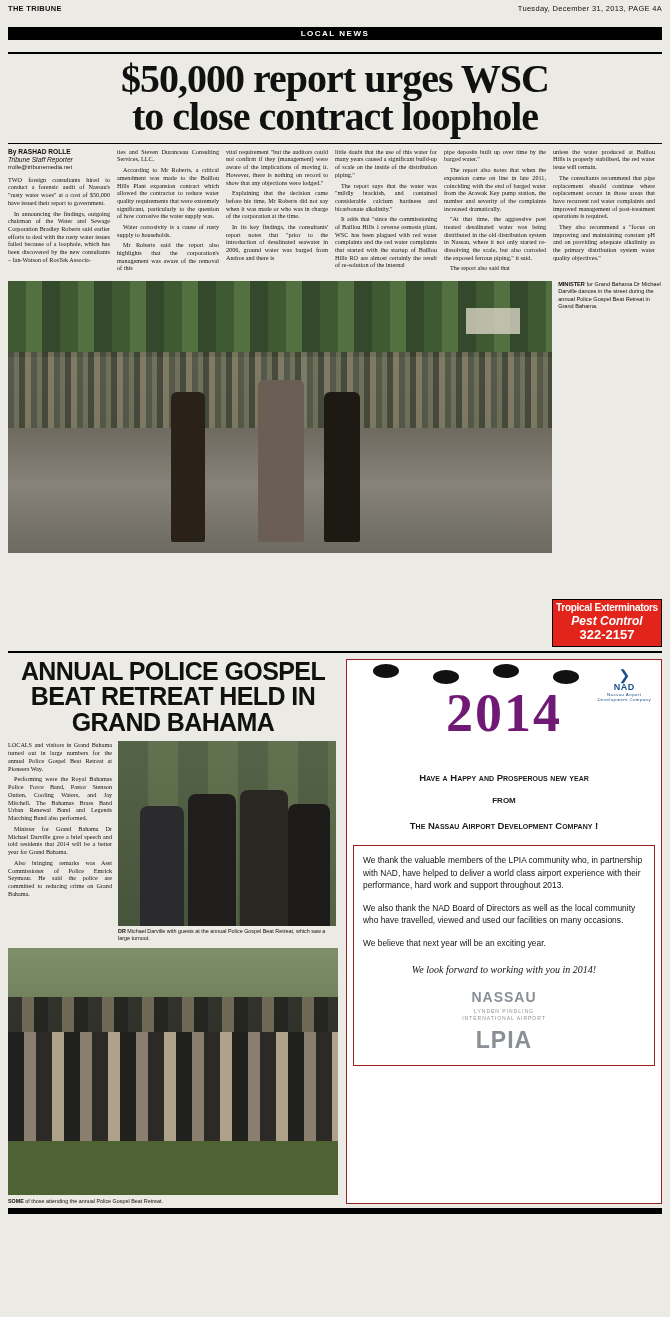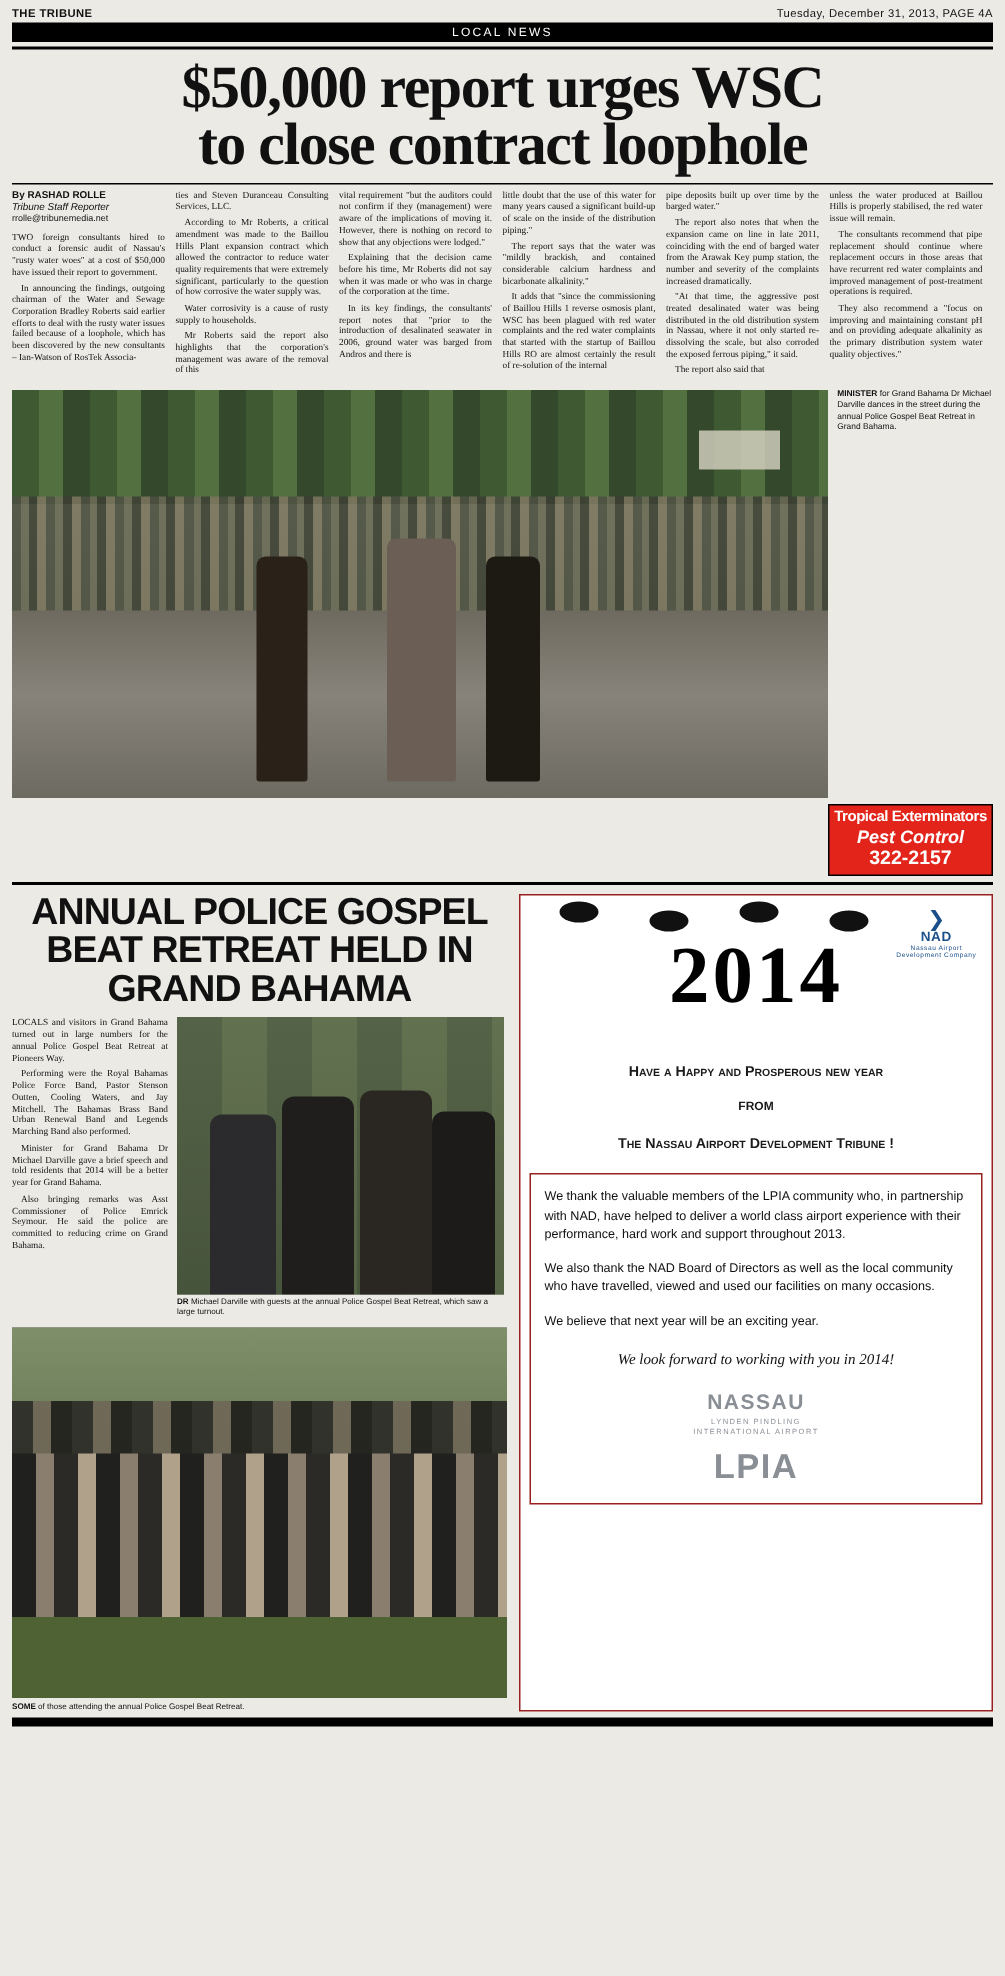--- a/index.html
+++ b/index.html
@@ -12,22 +12,22 @@
   
   .masthead{
     display:flex;justify-content:space-between;align-items:baseline;
     padding:4px 8px 2px 8px;font-size:7.5px;letter-spacing:.3px;
     font-family:"Liberation Sans", sans-serif;
     gap:26px;
   }
   .masthead .left{font-weight:bold;}
   .masthead .right{font-weight:normal;}
   .section-bar{
-    margin:0 8px;height:13px;background:#000;color:#fff;
-    font-family:"Liberation Sans", sans-serif;font-weight:normal;
+    margin:12px 8px;height:13px;background:#000;color:#fff;
+    font-family:"Liberation Sans", sans-serif;font-weight:bold;
     font-size:8px;letter-spacing:1.5px;text-align:center;line-height:13px;
   }
   .rule{height:2px;background:#000;margin:3px 8px 0 8px;}
   
   .headline{
     margin:6px 8px 2px 8px;text-align:center;
     font-family:"Liberation Serif", serif;font-weight:bold;
     font-size:40px;line-height:0.96;letter-spacing:-1px;
   }
   .headline .l2{display:block;}
@@ -69,21 +69,21 @@
   .ad-pest{
     margin:4px 8px 0 auto;width:104px;margin-right:8px;
     background:#e2241b;color:#fff;text-align:center;
     font-family:"Liberation Sans", sans-serif;font-weight:bold;
     padding:3px 2px 4px 2px;line-height:1.05;
     border:1px solid #000;
   }
   .ad-pest .l1{font-size:10px;letter-spacing:-.3px;}
   .ad-pest .l2{font-size:12px;font-style:italic;margin-top:1px;}
   .ad-pest .l3{font-size:13px;margin-top:1px;}
-  .ad-row{display:flex;justify-content:flex-end;}
+  .ad-row{display:flex;justify-content:flex-end;margin-top:42px;}
   
   .lower{margin:4px 8px 0 8px;display:flex;gap:8px;border-top:2px solid #000;padding-top:6px;justify-content:space-between;}
   .lower-left{width:330px;}
   .lower-right{width:316px;}
   .head2{
     font-family:"Liberation Sans", sans-serif;font-weight:bold;
     font-size:25px;line-height:1.02;text-align:center;letter-spacing:-.6px;
     margin-bottom:6px;
   }
   .l2cols{display:flex;gap:6px;}
@@ -114,21 +114,21 @@
     border:1px solid #9a2020;background:#fff;height:100%;
     padding:6px;box-sizing:border-box;position:relative;
   }
   .nad-logo{position:absolute;right:10px;top:8px;text-align:center;
     font-family:"Liberation Sans", sans-serif;}
   .nad-logo .swoosh{font-size:14px;color:#1b4f8a;line-height:1;}
   .nad-logo .nm{font-size:9px;font-weight:bold;color:#1b4f8a;letter-spacing:.5px;}
   .nad-logo .sm{font-size:4.4px;color:#1b4f8a;letter-spacing:.4px;}
   .year{
     font-family:"Liberation Serif", serif;font-weight:bold;font-size:54px;
-    color:#000000;text-align:center;letter-spacing:2px;margin:16px 0 0 0;
+    color:#701a75;text-align:center;letter-spacing:2px;margin:16px 0 0 0;
     position:relative;
   }
   .bows{position:absolute;left:0;right:0;top:4px;height:40px;}
   .bow{position:absolute;width:26px;height:14px;background:#111;border-radius:50%;}
   .bow:nth-child(1){left:26px;}
   .bow:nth-child(2){left:86px;top:6px;}
   .bow:nth-child(3){left:146px;}
   .bow:nth-child(4){left:206px;top:6px;}
   .greet{
     text-align:center;font-family:"Liberation Sans", sans-serif;
@@ -281,21 +281,21 @@
           <div class="bow"></div>
           <div class="bow"></div>
           <div class="bow"></div>
         </div>
 
         <div class="year">2014</div>
 
         <div class="greet">
           <div>Have a Happy and Prosperous new year</div>
           <div class="from">FROM</div>
-          <div class="co">The Nassau  Airport  Development Tribune !</div>
+          <div class="co">The Nassau  Airport  Development Company !</div>
         </div>
 
         <div class="nad-body">
           <p>We thank the valuable members of the LPIA community who, in partnership with NAD, have helped to deliver a world class airport experience with their performance, hard work and support throughout 2013.</p>
           <p>We also thank the NAD Board of Directors  as well as the local  community who have travelled, viewed and used our facilities  on many occasions.</p>
           <p>We believe that next year will be an exciting year.</p>
           <div class="nad-script">We look forward to working with you in 2014!</div>
           <div class="lpia">
             <div class="n">NASSAU</div>
             <div class="s">LYNDEN PINDLING</div>

